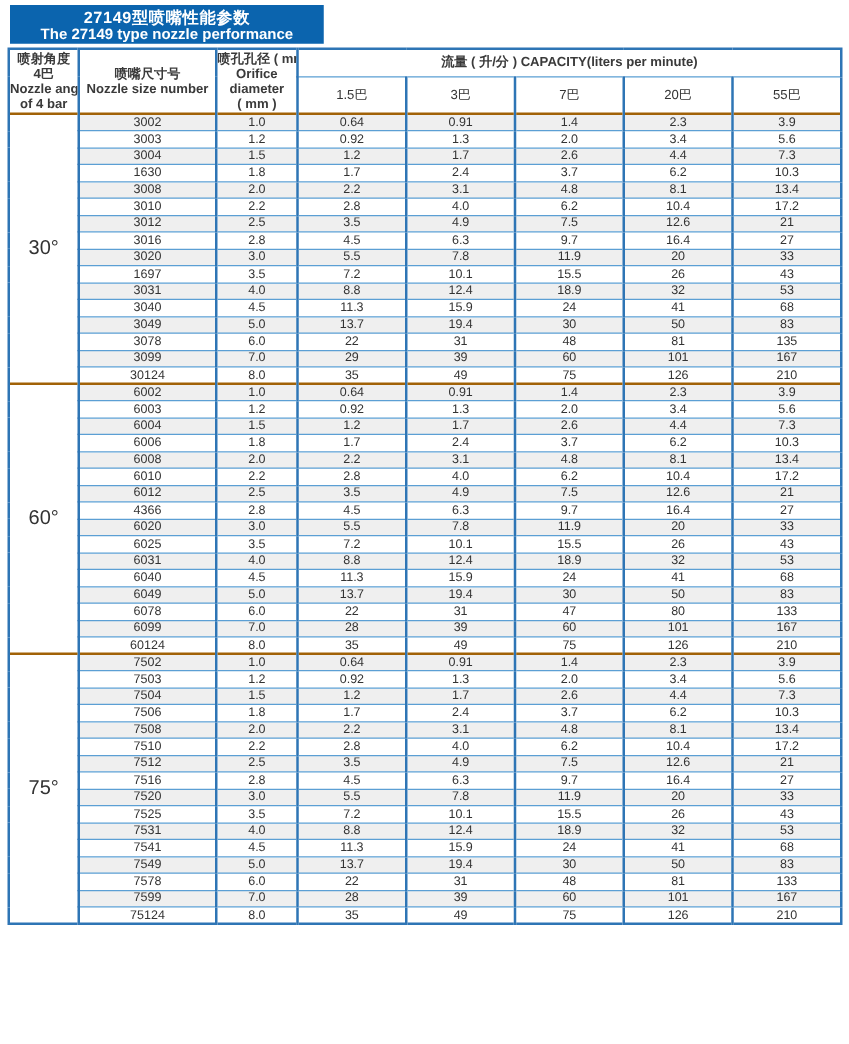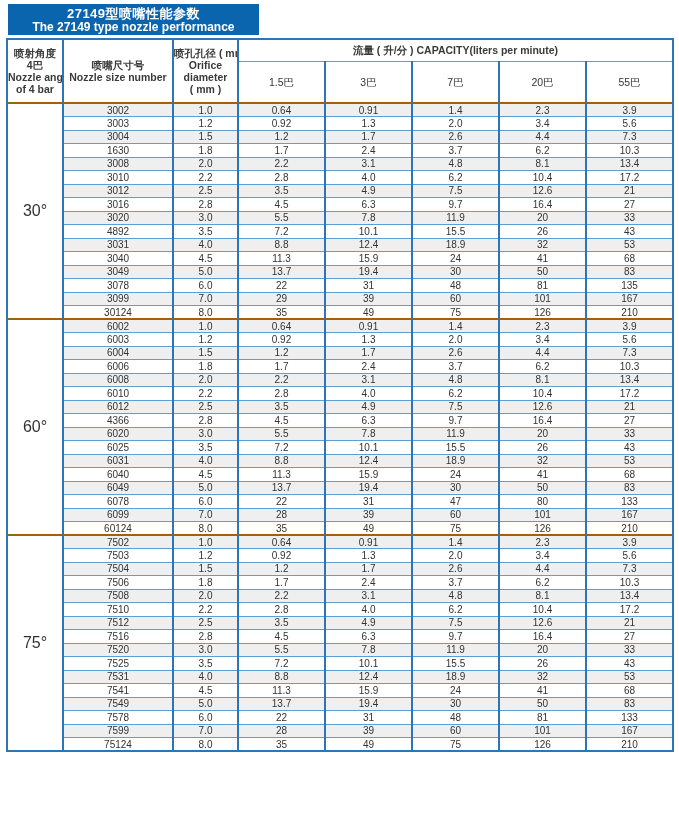--- a/index.html
+++ b/index.html
@@ -18,21 +18,21 @@
       border-left:2px solid #2e75b5; border-right:2px solid #2e75b5;
       text-align:center; vertical-align:middle; font-weight:normal;
       overflow:hidden; white-space:nowrap; }
   .tbl { border:2px solid #2e75b5; }
 
   thead th { background:#fff; font-size:10px; line-height:12px; }
   thead .zh { font-size:10.5px; font-weight:bold; color:#3a3a3a; }
   thead .en { font-size:10.5px; color:#3a3a3a;font-weight:bold; }
   th.cap-title { height:22px; font-size:11px; }
   th.cap-title .zh { display:inline; }
-  tr.press-row th { height:42px; font-size:10.5px; }
+  tr.press-row th { height:30px; font-size:10.5px; }
   th.merged { height:52px; }
 
   tbody td { height:13.5px; font-size:10px; padding:0; background:#fff; }
   tbody tr.shade td { background:#efefef; }
   td.angle-cell { background:#fff !important; font-size:16px; }
   tr.group-start td { border-top:2px solid #a16207; }
 </style>
 </head>
 <body>
 
@@ -159,21 +159,21 @@
       <tr class="shade">
         <td>3020</td>
         <td>3.0</td>
         <td>5.5</td>
         <td>7.8</td>
         <td>11.9</td>
         <td>20</td>
         <td>33</td>
       </tr>
       <tr>
-        <td>4892</td>
+        <td>1697</td>
         <td>3.5</td>
         <td>7.2</td>
         <td>10.1</td>
         <td>15.5</td>
         <td>26</td>
         <td>43</td>
       </tr>
       <tr class="shade">
         <td>3031</td>
         <td>4.0</td>

